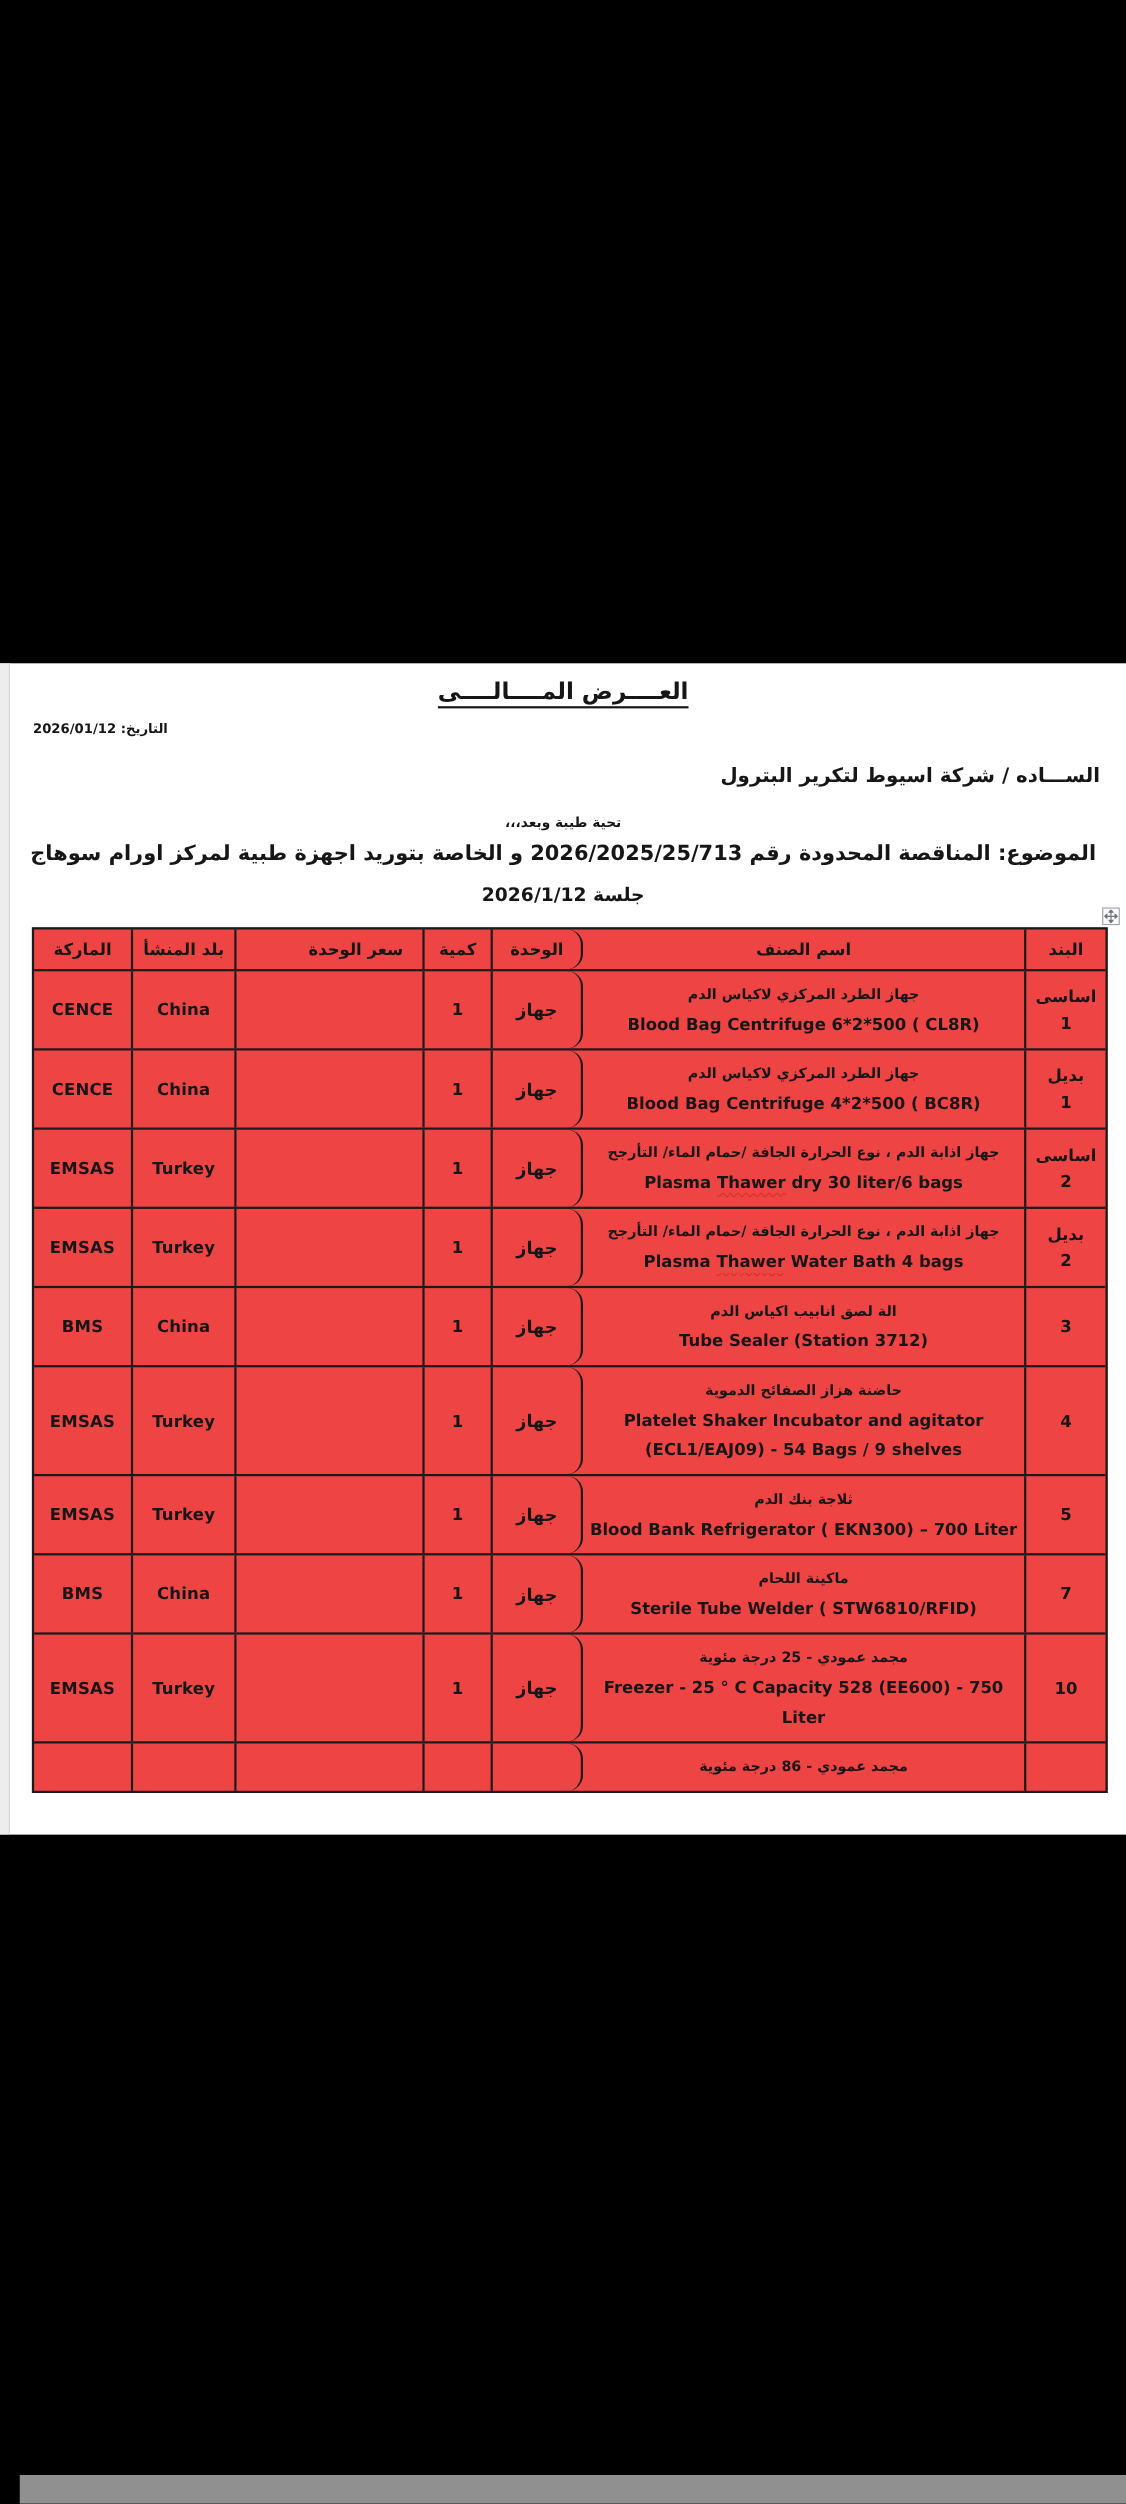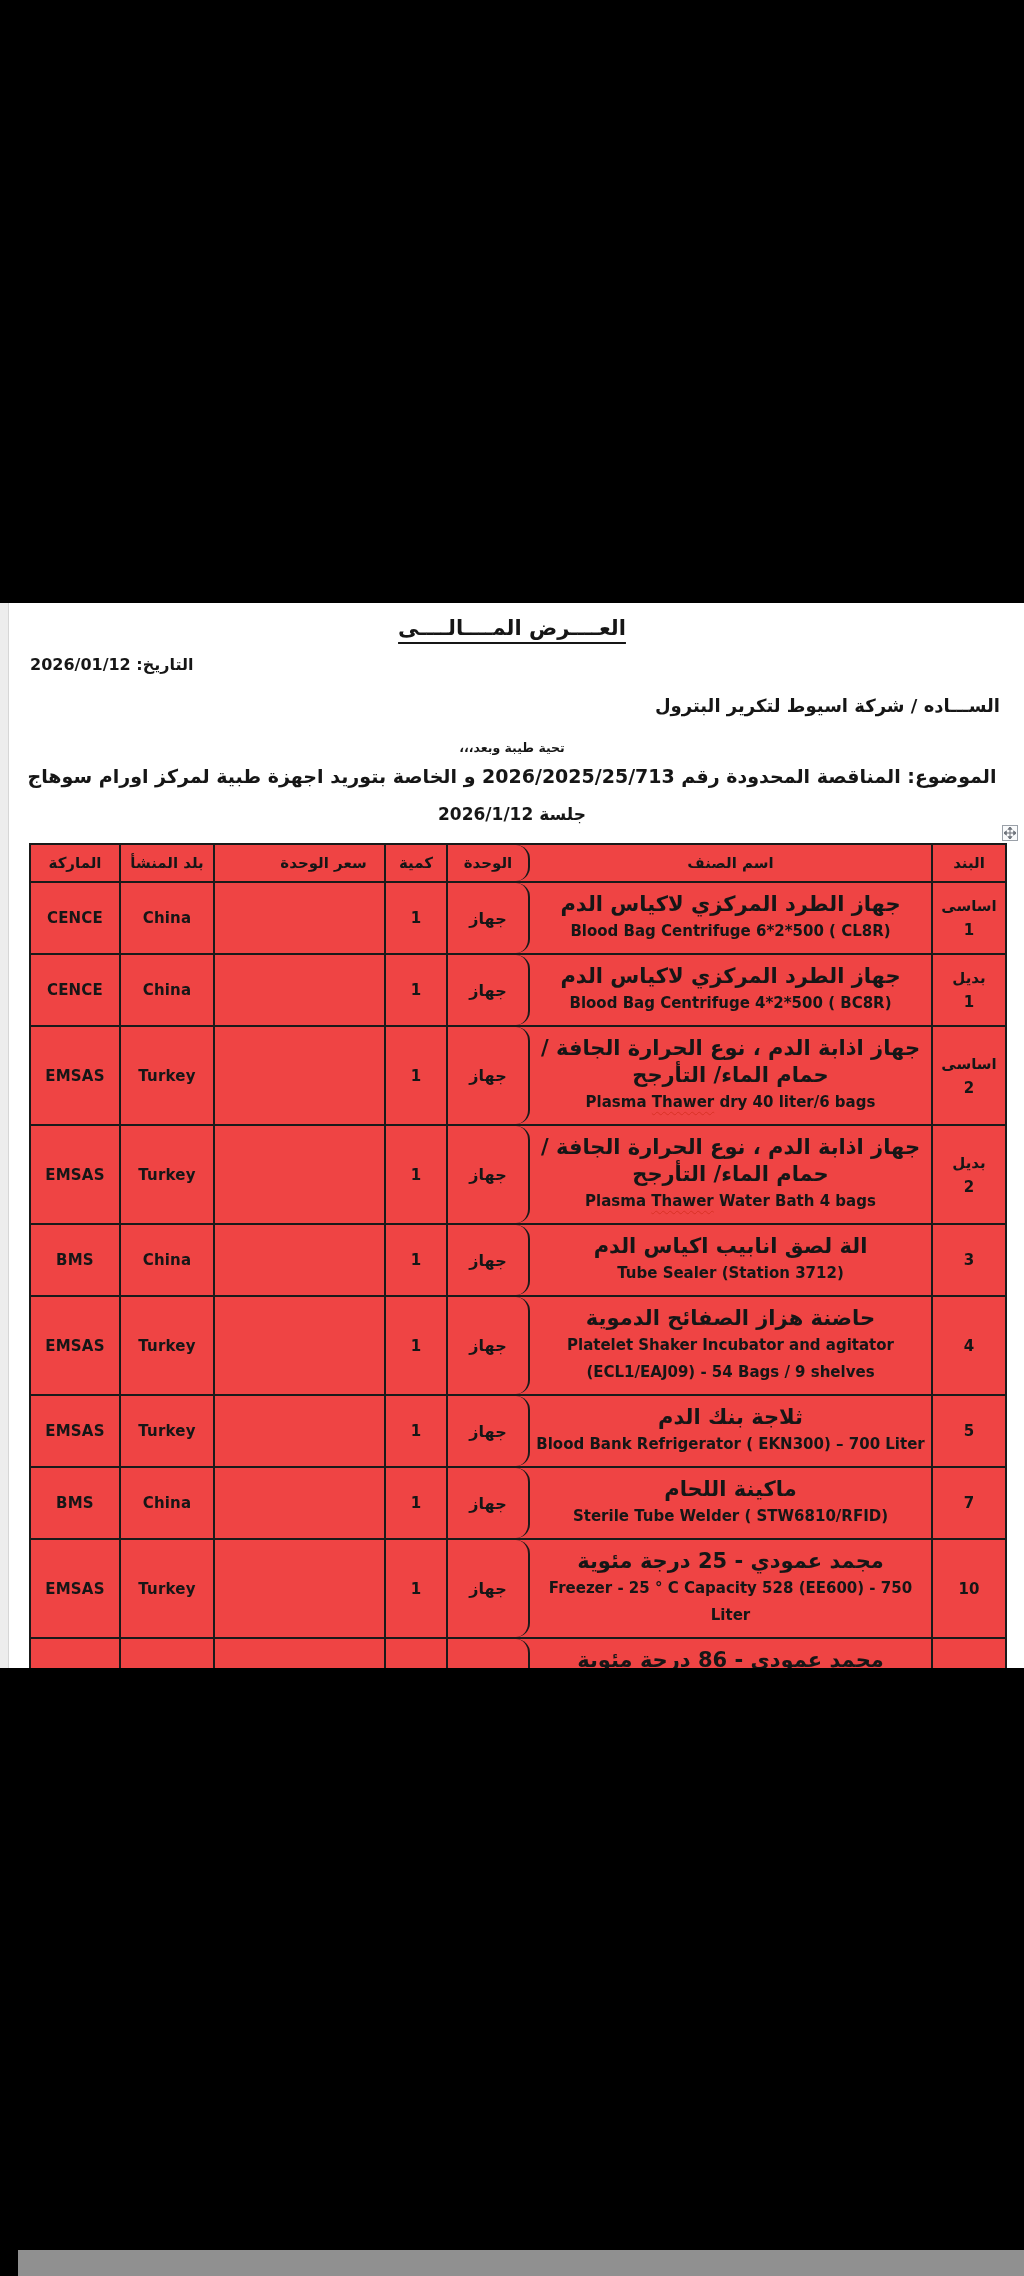--- a/index.html
+++ b/index.html
@@ -19,21 +19,21 @@
   .page{
     position:absolute;top:603px;left:0;width:1024px;height:1065px;
     background:var(--page-bg);overflow:hidden;color:#161616;
   }
   .left-strip{position:absolute;top:0;left:0;width:9px;height:100%;background:var(--strip-bg);border-right:1px solid var(--strip-line);}
   .doc-title{
     position:absolute;top:13px;left:0;width:100%;text-align:center;direction:rtl;
     font-size:21px;font-weight:bold;
     text-decoration:underline;text-decoration-thickness:2px;text-underline-offset:7px;
   }
-  .doc-date{position:absolute;top:52px;left:30px;direction:rtl;font-size:16px;font-weight:bold;}
+  .doc-date{position:absolute;top:52px;left:30px;direction:rtl;font-size:12px;font-weight:bold;}
   .doc-addressee{position:absolute;top:92px;right:24px;direction:rtl;font-size:18px;font-weight:bold;}
   .doc-greeting{position:absolute;top:137px;left:0;width:100%;text-align:center;direction:rtl;font-size:12.5px;font-weight:bold;}
   .doc-subject{position:absolute;top:162px;left:0;width:100%;text-align:center;direction:rtl;font-size:19px;font-weight:bold;}
   .doc-session{position:absolute;top:201px;left:0;width:100%;text-align:center;direction:rtl;font-size:17px;font-weight:bold;}
   .move-handle{
     position:absolute;top:222px;left:1002px;width:16px;height:16px;
     border:1px solid #9aa0a8;background:#fafbfc;display:flex;align-items:center;justify-content:center;
   }
   .offer-table{
     position:absolute;top:240px;left:29px;width:978px;
@@ -43,21 +43,21 @@
   .t-row:last-child{border-bottom:none;}
   .cell{border-right:2px solid var(--border-c);display:flex;flex-direction:column;align-items:center;justify-content:center;text-align:center;}
   .cell:last-child{border-right:none;}
   .c-brand{width:90px;}  .c-country{width:94px;} .c-price{width:171px;padding-left:48px;}
   .c-qty{width:62px;}    .c-unit{width:82px;border-radius:14px;}    .c-name{width:403px;}  .c-band{width:72px;}
   .head .cell{height:36px;font-weight:bold;font-size:15px;direction:rtl;}
   .item-row .cell{padding:8px 4px;}
   .brand-txt,.country-txt{font-size:15px;font-weight:bold;letter-spacing:.2px;}
   .qty-txt{font-size:15px;font-weight:bold;}
   .unit-txt{font-size:16px;font-weight:bold;direction:rtl;}
-  .ar-line{direction:rtl;font-size:21px;font-weight:bold;line-height:27px;width:100%;}
+  .ar-line{direction:rtl;font-size:13px;font-weight:bold;line-height:27px;width:100%;}
   .en-line{direction:ltr;font-size:15px;font-weight:bold;line-height:27px;width:100%;}
   .wavy{
     text-decoration:underline;text-decoration-style:wavy;
     text-decoration-color:var(--misspell);text-decoration-thickness:1px;text-underline-offset:4px;
   }
   .band-label{direction:rtl;font-size:15px;font-weight:bold;line-height:24px;}
   .band-num{font-size:15px;font-weight:bold;line-height:24px;}
 </style>
 </head>
 <body>
@@ -153,21 +153,21 @@
           </div>
           <div class="cell c-price"></div>
           <div class="cell c-qty">
             <div class="qty-txt">1</div>
           </div>
           <div class="cell c-unit">
             <div class="unit-txt">جهاز</div>
           </div>
           <div class="cell c-name">
             <div class="ar-line">جهاز اذابة الدم ، نوع الحرارة الجافة /حمام الماء/ التأرجح</div>
-            <div class="en-line"><span>Plasma </span><span class="wavy">Thawer</span><span> dry 40 liter/6 bags</span></div>
+            <div class="en-line"><span>Plasma </span><span class="wavy">Thawer</span><span> dry 30 liter/6 bags</span></div>
           </div>
           <div class="cell c-band">
             <div class="band-label">اساسى</div>
             <div class="band-num">2</div>
           </div>
         </div>
         <div class="t-row item-row">
           <div class="cell c-brand">
             <div class="brand-txt">EMSAS</div>
           </div>

